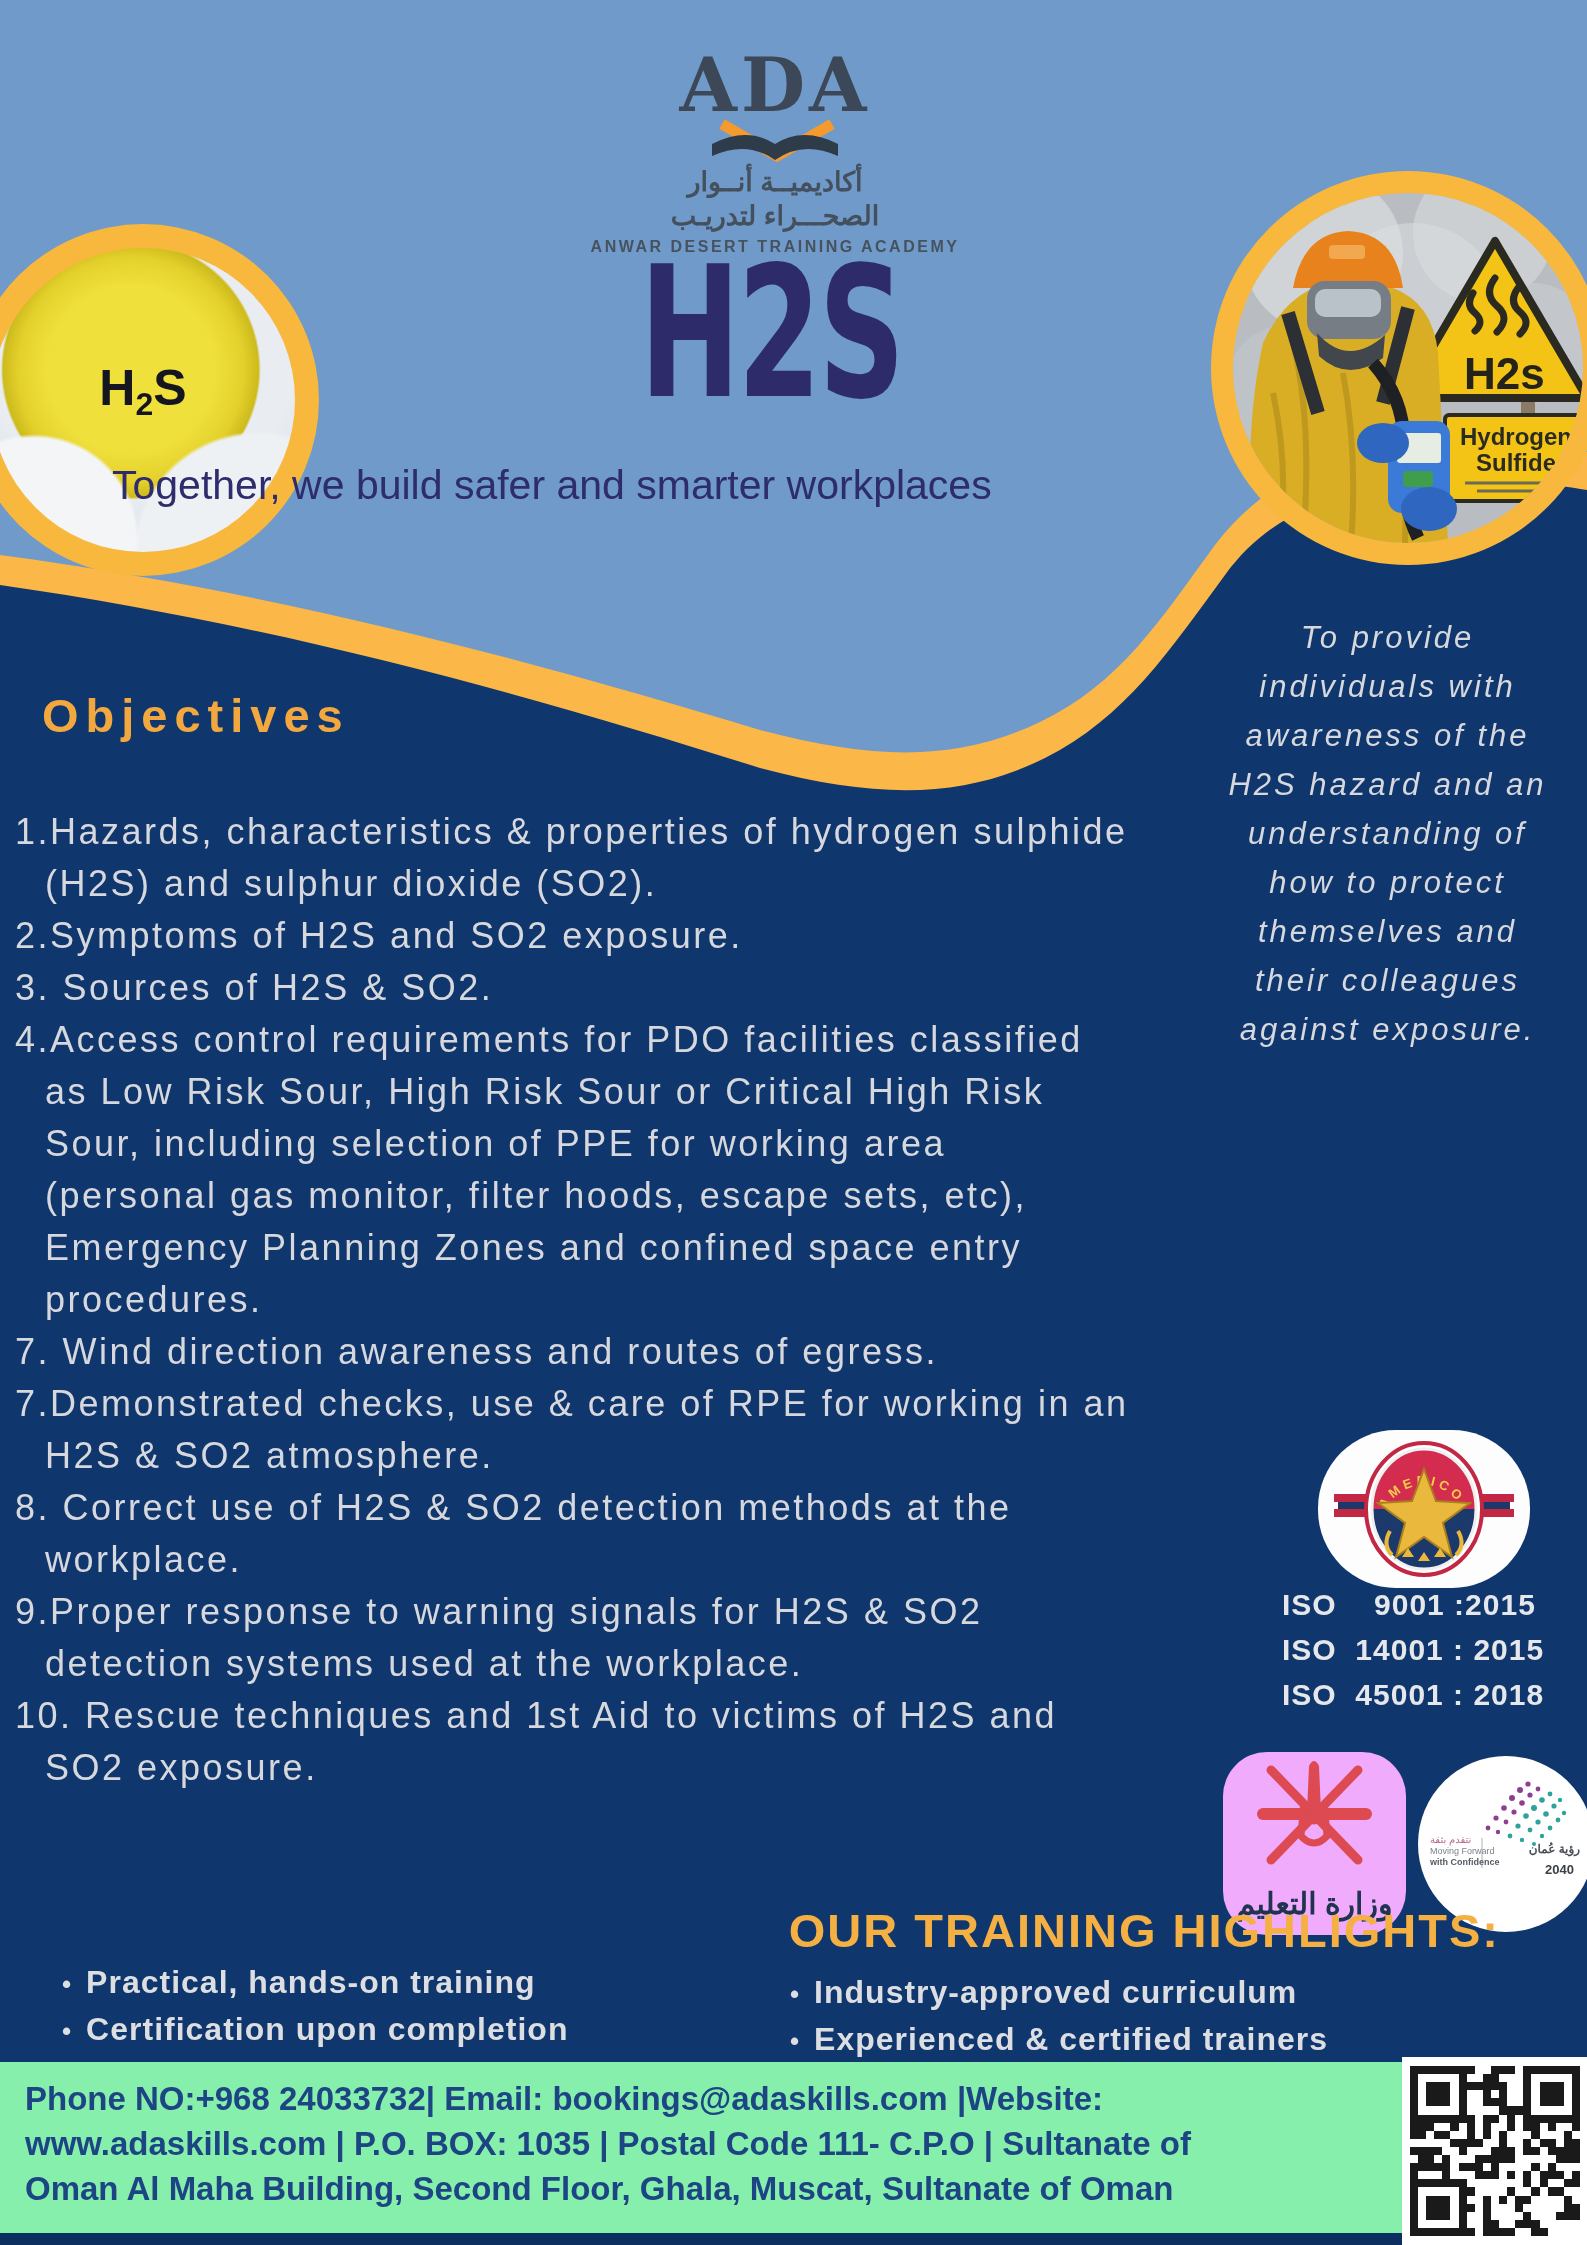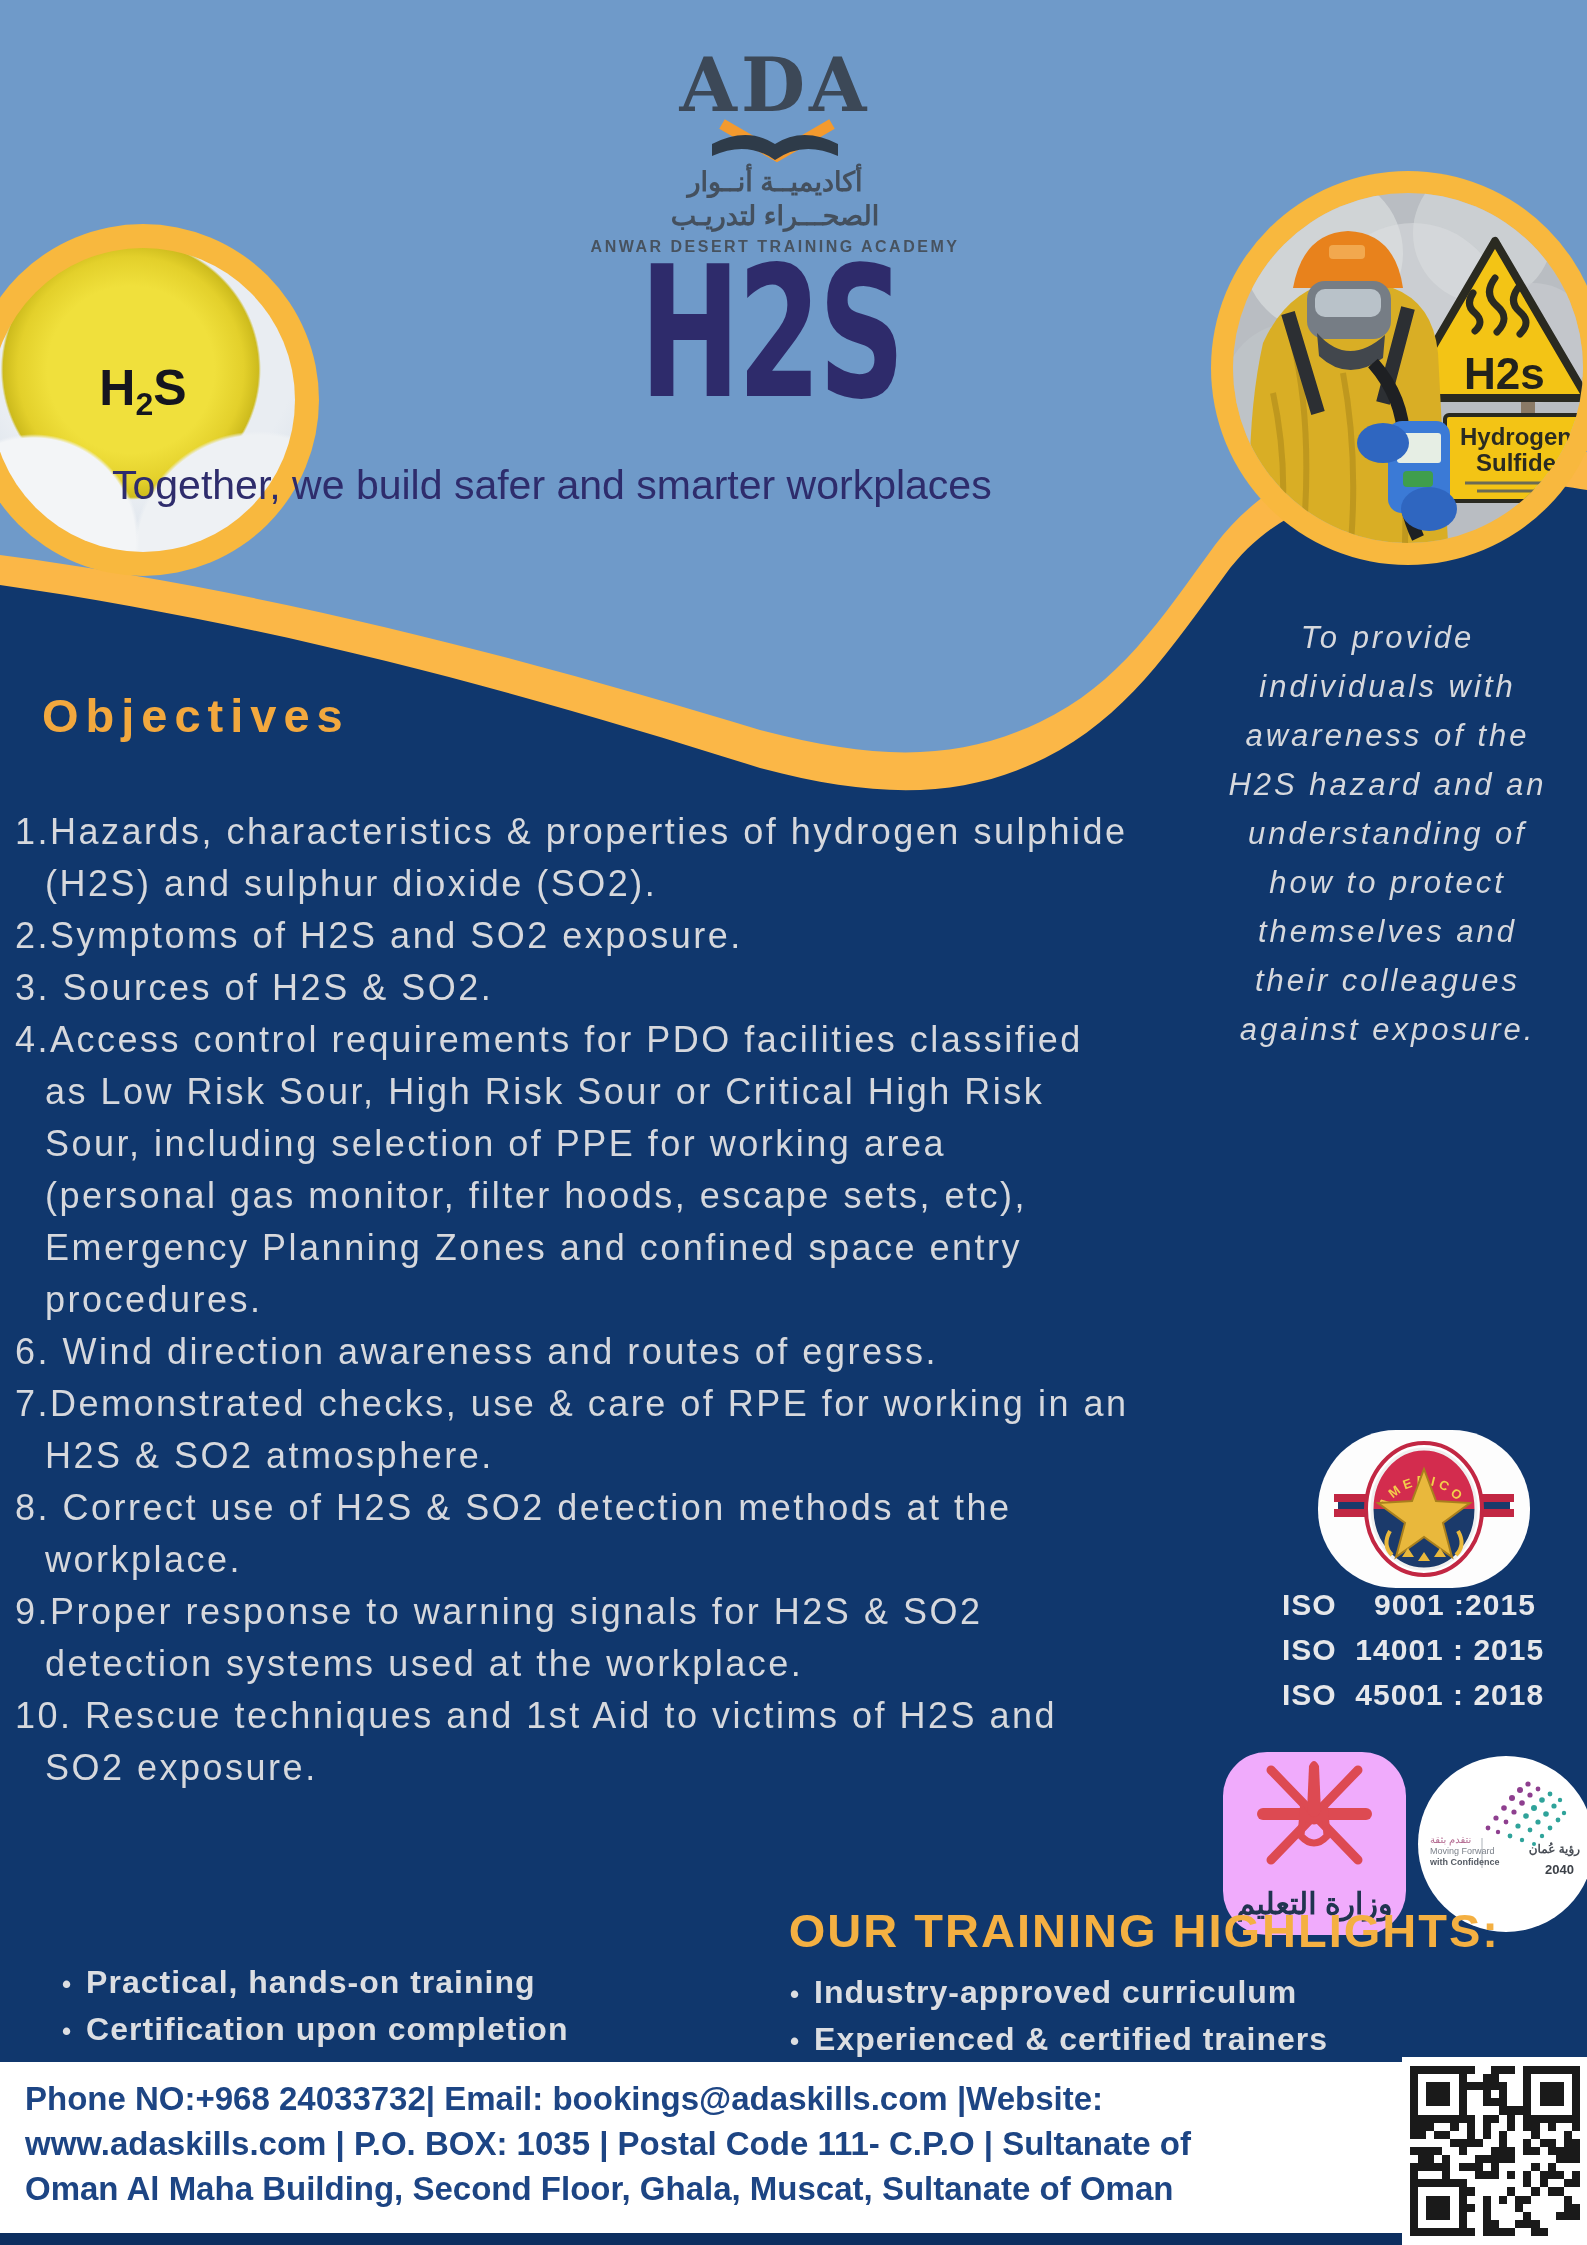--- a/index.html
+++ b/index.html
@@ -77,21 +77,21 @@
   
   .hl-heading{left:0;top:1903px;width:1500px;z-index:3;text-align:right;
     font-size:47px;font-weight:700;letter-spacing:2px;color:#f4b042;}
   .hl-col{z-index:3;font-size:32px;font-weight:700;letter-spacing:1px;color:#dcdee2;
     line-height:45px;margin:0;padding:0;list-style:none;}
   .hl-left{left:62px;top:1960px;}
   .hl-right{left:790px;top:1970px;}
   .hl-col li::before{content:"•";margin-right:14px;font-size:26px;}
 
   
-  .footer{left:0;top:2062px;width:1587px;height:183px;background:#ffffff;z-index:4;}
+  .footer{left:0;top:2062px;width:1587px;height:183px;background:#86efac;z-index:4;}
   .footer-text{position:absolute;left:25px;top:14px;font-size:33px;font-weight:600;
     line-height:45px;color:#1d4584;}
   .bottom-strip{left:0;top:2233px;width:1587px;height:12px;background:#0d2f60;z-index:4;}
 
   .qr{left:1402px;top:2057px;width:186px;height:188px;background:#fff;z-index:5;
     display:flex;align-items:center;justify-content:center;}
   .qr-grid{width:170px;height:170px;display:grid;
     grid-template-columns:repeat(21,1fr);grid-template-rows:repeat(21,1fr);}
   .qr-grid .on{background:#1a1a1a;}
 </style>
@@ -176,21 +176,21 @@
       </svg>
     </div>
   </div>
 
   <div class="abs obj-heading">Objectives</div>
   <ol class="abs obj-list">
     <li>1.Hazards, characteristics &amp; properties of hydrogen sulphide (H2S) and sulphur dioxide (SO2).</li>
     <li>2.Symptoms of H2S and SO2 exposure.</li>
     <li>3. Sources of H2S &amp; SO2.</li>
     <li>4.Access control requirements for PDO facilities classified as Low Risk Sour, High Risk Sour or Critical High Risk Sour, including selection of PPE for working area (personal gas monitor, filter hoods, escape sets, etc), Emergency Planning Zones and confined space entry procedures.</li>
-    <li>6. Wind direction awareness and routes of egress.</li>
+    <li>7. Wind direction awareness and routes of egress.</li>
     <li>7.Demonstrated checks, use &amp; care of RPE for working in an H2S &amp; SO2 atmosphere.</li>
     <li>8. Correct use of H2S &amp; SO2 detection methods at the workplace.</li>
     <li>9.Proper response to warning signals for H2S &amp; SO2 detection systems used at the workplace.</li>
     <li>10. Rescue techniques and 1st Aid to victims of H2S and SO2 exposure.</li>
   </ol>
 
   <div class="abs aim">
     <div class="aim-text">To provide individuals with awareness of the H2S hazard and an understanding of how to protect themselves and their colleagues against exposure.</div>
   </div>
 

